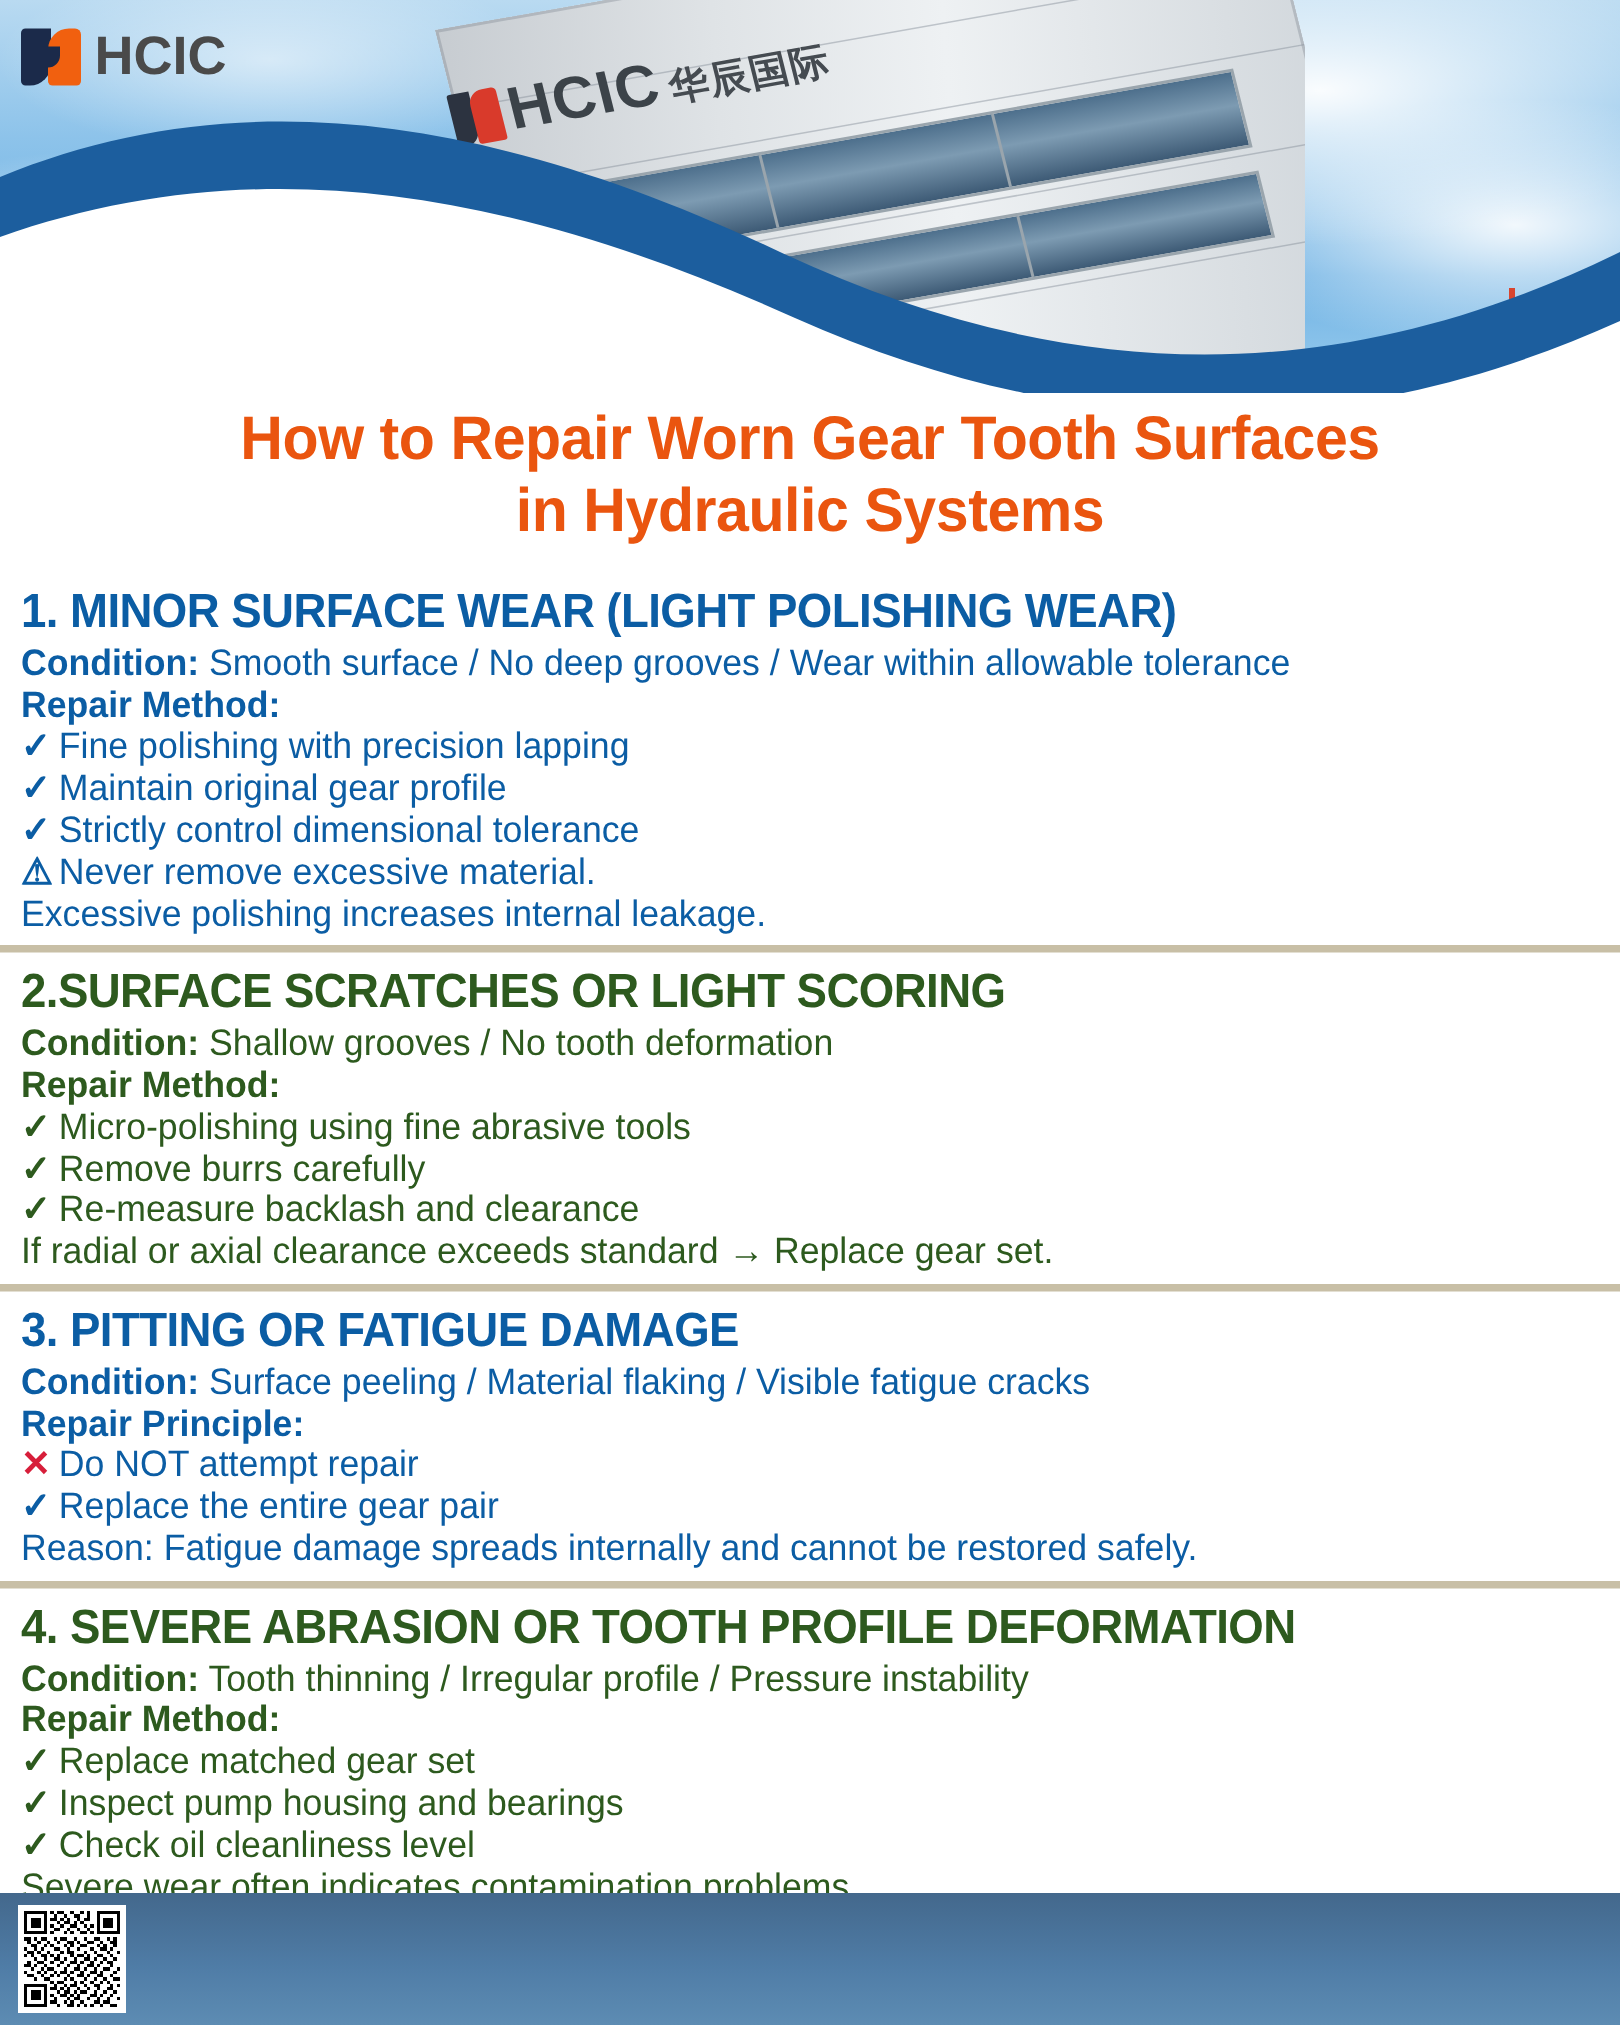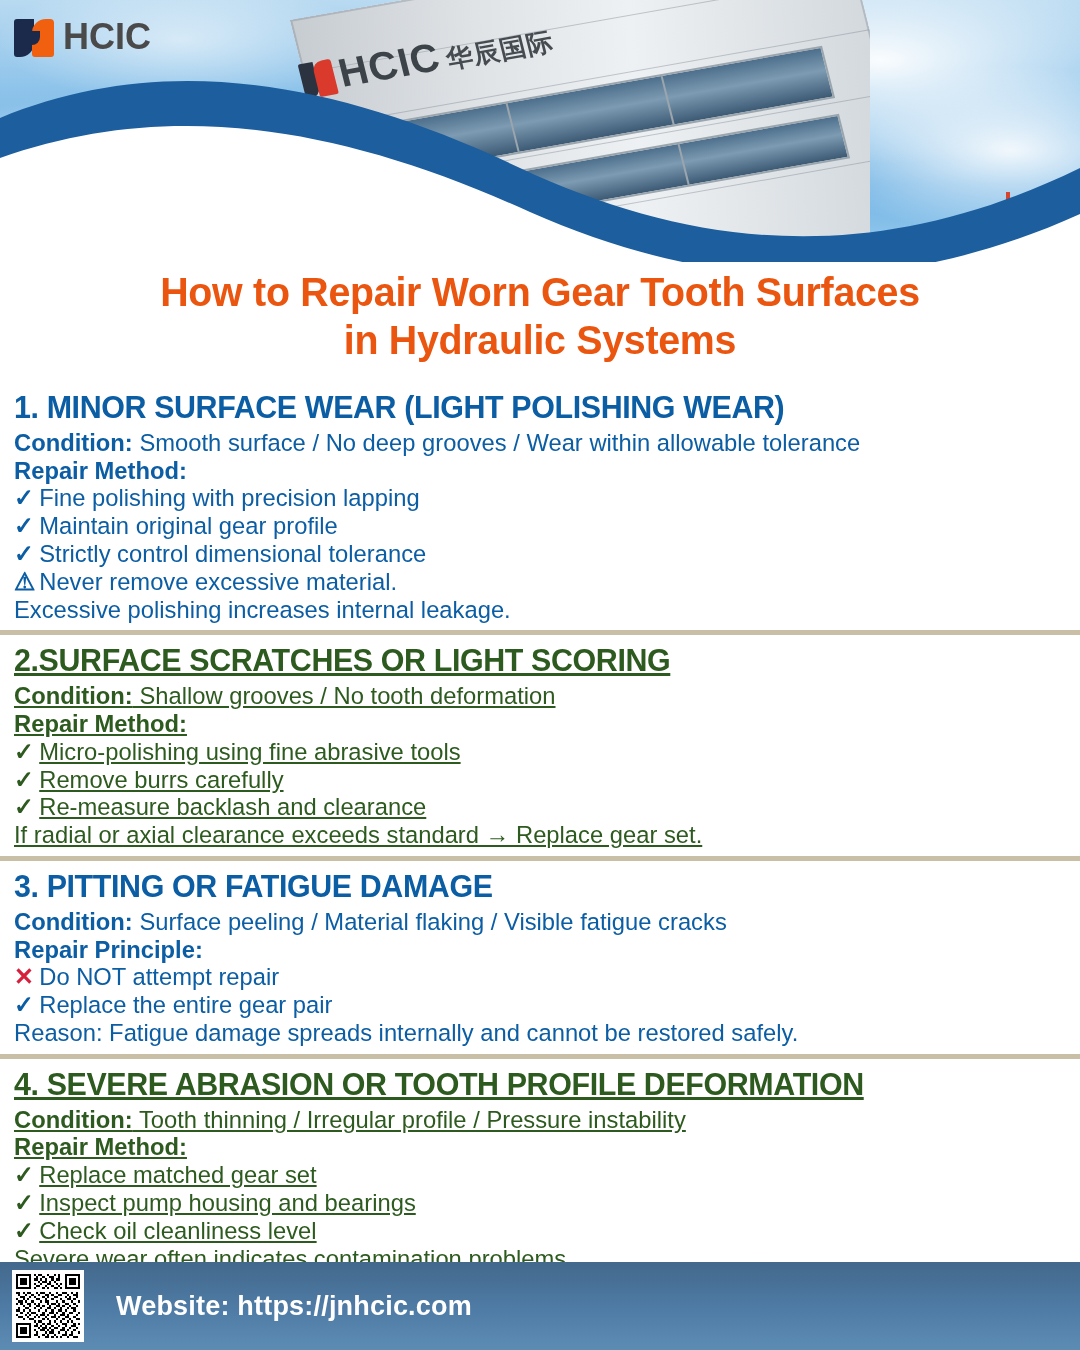--- a/index.html
+++ b/index.html
@@ -91,21 +91,21 @@
   }
   .line{
     font-size:24.5px;line-height:1.135;white-space:nowrap;
     transform:scaleX(.97);transform-origin:left center;
   }
   .line b{font-weight:700;}
   .mk{display:inline-block;width:26px;font-weight:700;}
   .mk.x{color:#D71E3A;}
   .divider{height:5px;background:#C8BFA6;margin:7px 0 8px 0;}
   .blue{color:#0B5DA4;}
-  .green{color:#2D5A1E;text-decoration:underline;}
+  .green{color:#2D5A1E;}
 
   
   .footer{
     position:absolute;left:0;bottom:0;width:1080px;height:88px;
     background:linear-gradient(180deg,#43688c 0%,#4f7ca6 55%,#5d8cb3 100%);
     display:flex;align-items:center;
   }
   .qr{
     width:72px;height:72px;margin-left:12px;background:#fff;
     padding:4px;box-sizing:border-box;flex:0 0 auto;
@@ -427,14 +427,13 @@
         <rect x="10" y="28" width="1" height="1"></rect>
           <rect x="13" y="28" width="2" height="1"></rect>
           <rect x="16" y="28" width="1" height="1"></rect>
           <rect x="18" y="28" width="1" height="1"></rect>
           <rect x="20" y="28" width="1" height="1"></rect>
           <rect x="23" y="28" width="1" height="1"></rect>
           <rect x="26" y="28" width="2" height="1"></rect>
       </g>
     </svg>
   </div>
-  <div class="site">Website: https://jnhcic.com</div>
 </div>
 
 </body></html>

